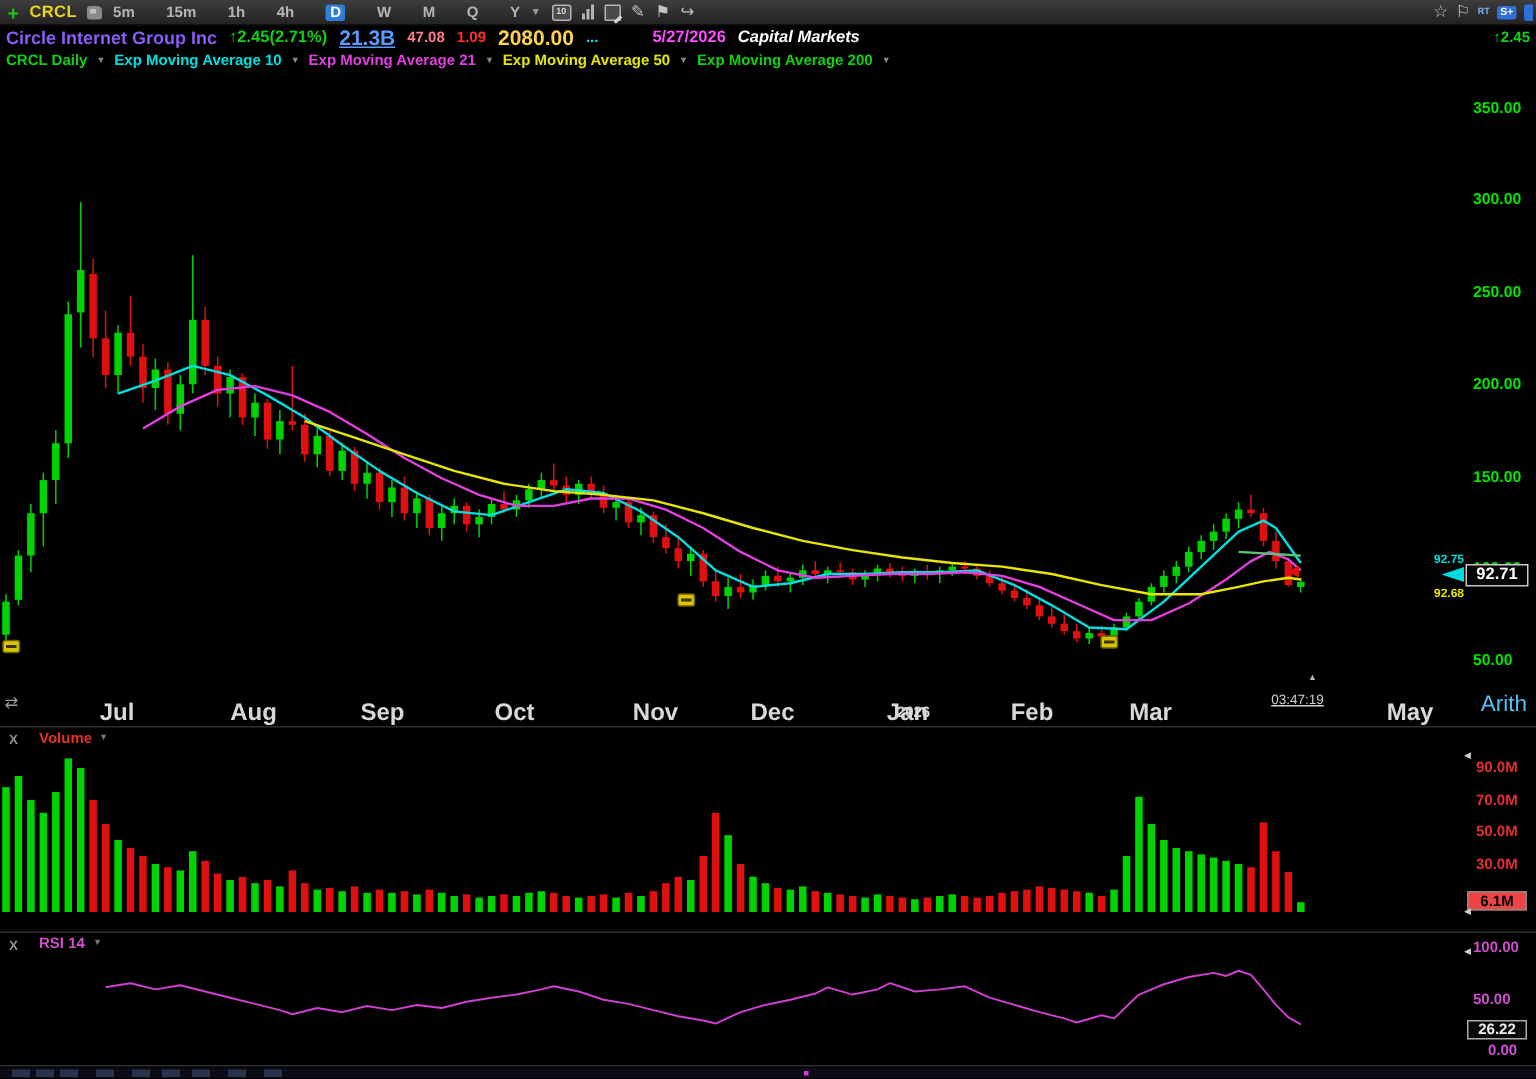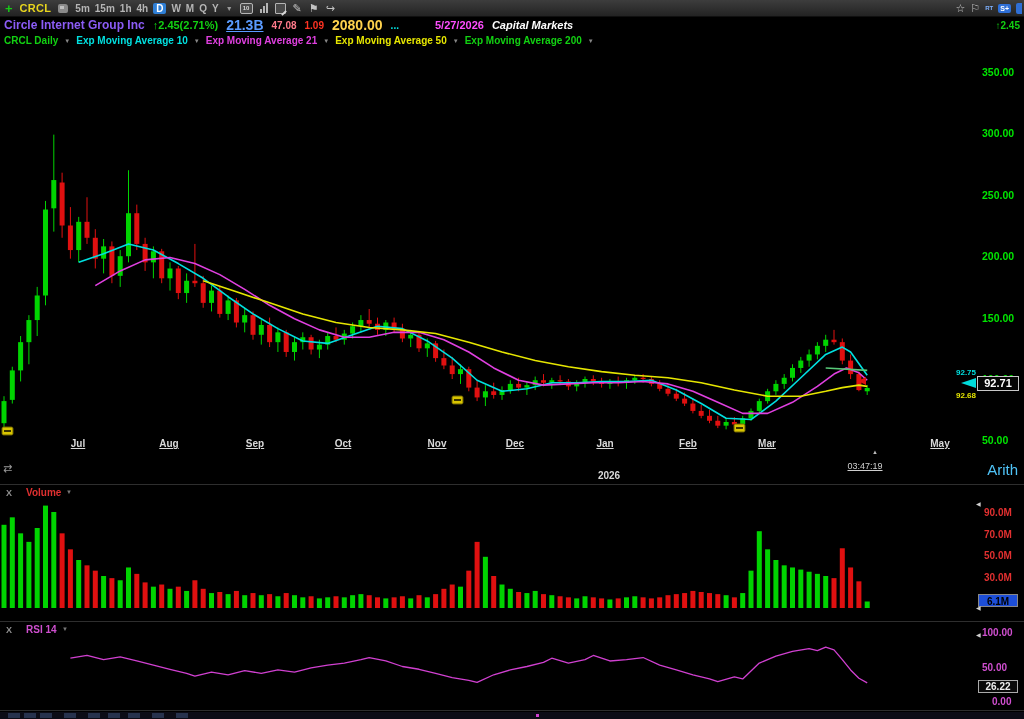--- a/index.html
+++ b/index.html
@@ -53,22 +53,22 @@
   
   #chart { position:absolute; left:0; top:0; width:1024px; height:719px; }
 
   
   .ytick { position:absolute; left:982px; transform:translateY(-50%);
     font-size:10.5px; font-weight:bold; color:#00e600; }
   .vtick { position:absolute; left:984px; transform:translateY(-50%);
     font-size:10px; font-weight:bold; color:#e23030; }
   .rtick { position:absolute; left:982px; transform:translateY(-50%);
     font-size:10px; font-weight:bold; color:#cf4fcf; }
-  .mlabel { position:absolute; top:438px; transform:translateX(-50%);
-    font-size:10px; font-weight:bold; color:#d8d8d8;text-decoration:underline; }
+  .mlabel { position:absolute; top:467px; transform:translateX(-50%);
+    font-size:16px; font-weight:bold; color:#d8d8d8; }
   #year-label { position:absolute; top:470px; transform:translateX(-50%);
     font-size:10px; font-weight:bold; color:#d8d8d8; }
   #timer { position:absolute; top:461px; transform:translateX(-50%);
     font-size:9px; color:#cfcfcf; text-decoration:underline; }
   #timer-tri { position:absolute; left:872px; top:449px; color:#bbb; font-size:6px; }
   #arith { position:absolute; right:6px; top:461px; color:#4fc3f7; font-size:15px; }
   #swap-icon { position:absolute; left:3px; top:462px; color:#9a9a9a; font-size:11px; }
 
   .sep { position:absolute; left:0; width:1024px; height:1px; background:#2e2e2e; }
 
@@ -80,21 +80,21 @@
 
   
   #price-tag { position:absolute; left:977px; top:376px; width:42px; height:15px;
     background:#050505; border:1px solid #c8c8c8; color:#fff; font-size:11px;
     font-weight:bold; text-align:center; line-height:13px; }
   #price-arrow { position:absolute; left:961px; top:378px; width:0; height:0;
     border-top:5px solid transparent; border-bottom:5px solid transparent;
     border-right:15px solid #00dcdc; }
   .ema-tag { position:absolute; font-size:8px; font-weight:bold; }
   #vol-tag { position:absolute; left:978px; top:594px; width:40px; height:13px;
-    background:#1d4ed8; color:#000; font-size:10px; font-weight:bold;
+    background:#ef4444; color:#000; font-size:10px; font-weight:bold;
     text-align:center; line-height:13px; border:1px solid #888; }
   #rsi-tag { position:absolute; left:978px; top:680px; width:40px; height:13px;
     background:#0a0a0a; color:#eee; font-size:10px; font-weight:bold;
     text-align:center; line-height:12px; border:1px solid #aaa; }
 
   
   #taskbar { position:absolute; left:0; top:712px; width:1024px; height:7px; background:#0c0c16; }
   #taskbar i { position:absolute; top:1px; width:12px; height:5px; background:#27324d; }
   #taskbar .dot { width:3px; height:3px; background:#d040d0; top:2px; }
 </style>
@@ -430,21 +430,21 @@
       <rect x="454" y="399" width="7" height="2" fill="#3a3400"></rect>
       <rect x="734" y="424" width="11" height="8" rx="1.5" fill="#d8c400" stroke="#6b6000"></rect>
       <rect x="736" y="427" width="7" height="2" fill="#3a3400"></rect>
       <polygon points="858,381 866,377 866,385" fill="#e01010"></polygon>
     </svg>
 
   <div id="toolbar">
     <span class="tb-plus">+</span>
     <span class="tb-symbol">CRCL</span>
     <span class="ptr-icon"></span>
-    <span id="tf-group" style="display:flex;gap:5px;align-items:center;">
+    <span id="tf-group" style="display:flex;gap:21px;align-items:center;">
         <span class="tf">5m</span>
         <span class="tf">15m</span>
         <span class="tf">1h</span>
         <span class="tf">4h</span>
         <span class="tf active">D</span>
         <span class="tf">W</span>
         <span class="tf">M</span>
         <span class="tf">Q</span>
         <span class="tf">Y</span>
       </span>

